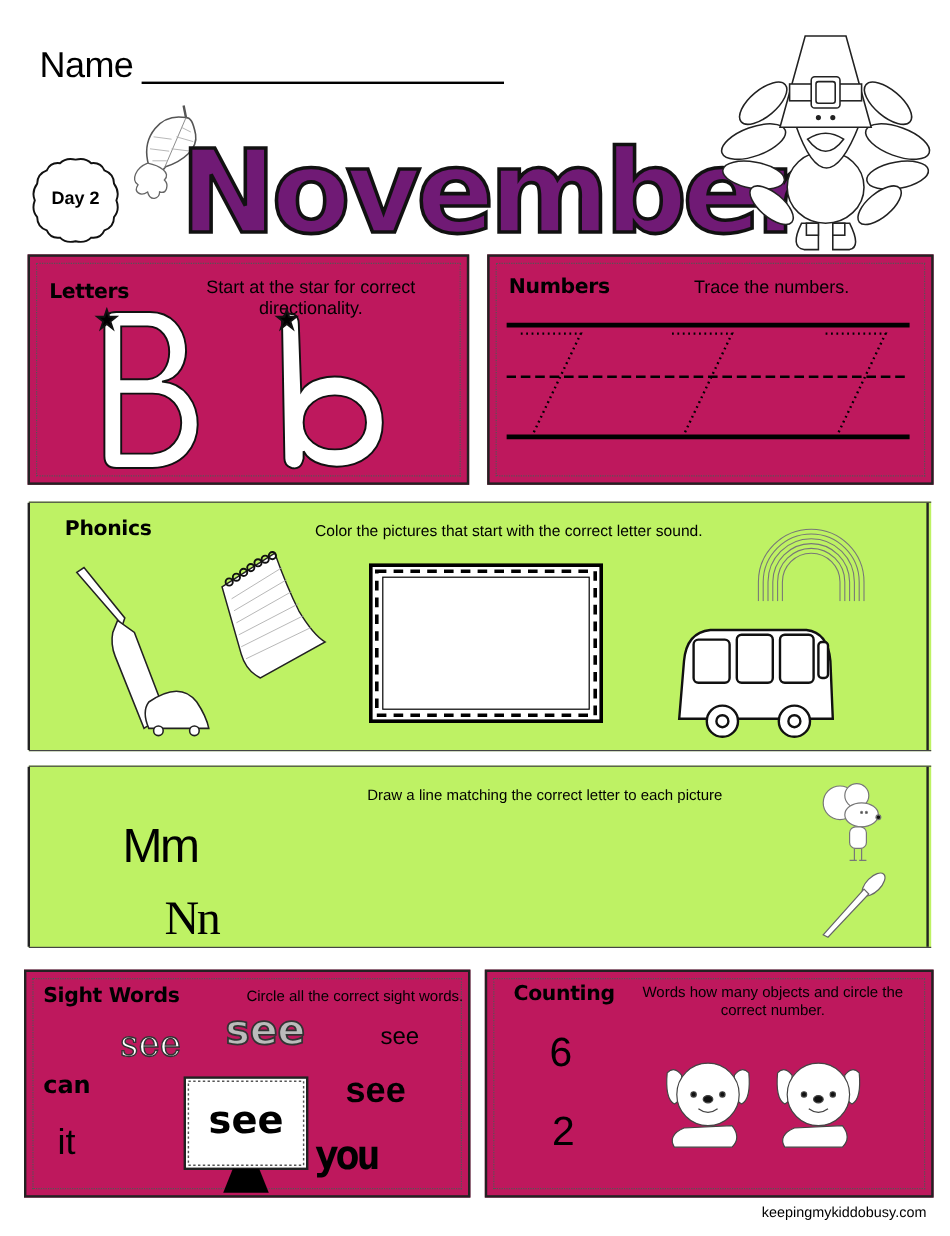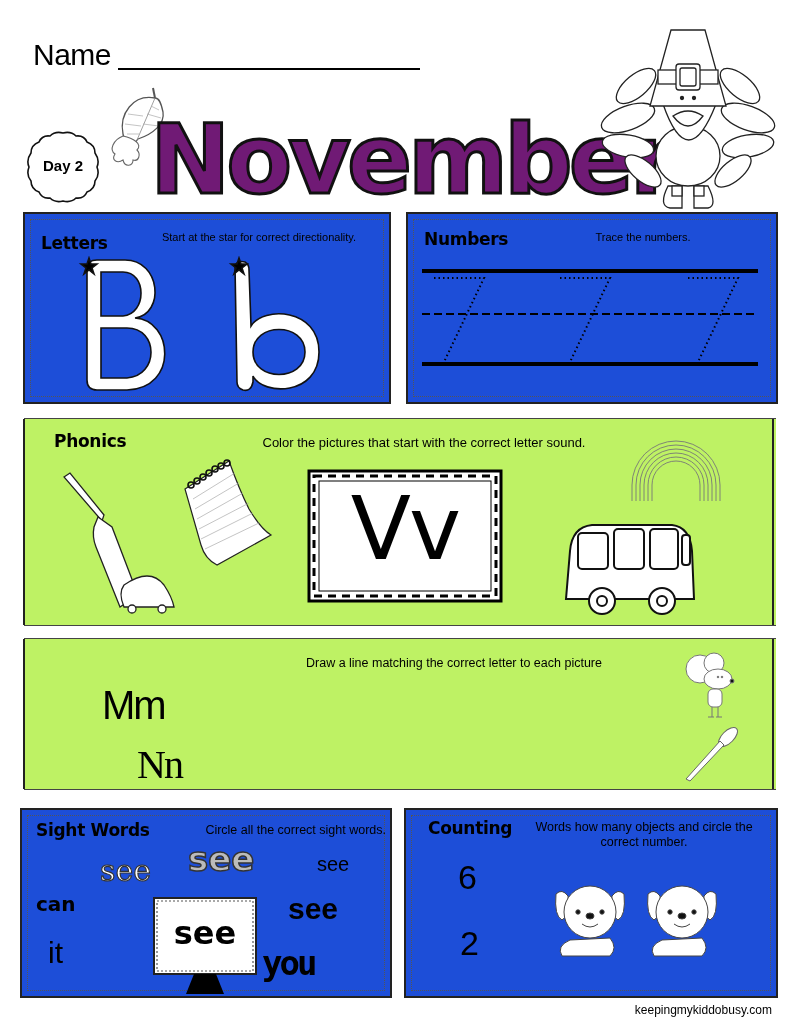--- a/index.html
+++ b/index.html
@@ -12,31 +12,31 @@
   .name-label { left: 33px; top: 38px; font-size: 30px; font-family: "Liberation Sans", sans-serif; letter-spacing: -0.5px; }
   .name-line { left: 118px; top: 68px; width: 302px; height: 2px; background: #000; }
 
   .day-badge { left: 26px; top: 130px; width: 74px; height: 74px; }
   .day-text { left: 26px; top: 157px; width: 74px; text-align: center; font-size: 15px; font-weight: bold; font-family: "Liberation Sans", sans-serif; }
 
   .title-word { left: 150px; top: 112px; font-size: 96px; font-weight: 900; font-family: "DejaVu Sans", sans-serif;
     color: #701a75; -webkit-text-stroke: 3px #111; letter-spacing: -4px; line-height: 1; }
 
   
-  .frame { position: absolute; border: 2px solid #222; background: #1d4ed8; }
+  .frame { position: absolute; border: 2px solid #222; background: #be185d; }
   .frame::before { content: ""; position: absolute; inset: 5px; border: 1.5px dotted #555; }
 
   
   .wframe { position: absolute; border-top: 1.5px solid #444; border-bottom: 1.5px solid #444; background: #bef264; }
   .wframe::before, .wframe::after { content: ""; position: absolute; top: 0; bottom: 0; width: 3px; border-left: 2px solid #222; }
   .wframe::before { left: -1px; }
   .wframe::after { right: -1px; }
 
   .sec-title { position: absolute; font-weight: bold; font-size: 17px; font-family: "DejaVu Sans", sans-serif; letter-spacing: -0.3px; }
-  .sec-instr { position: absolute; font-size: 11px; font-family: "Liberation Sans", sans-serif; text-align: center; line-height: 1.2; }
+  .sec-instr { position: absolute; font-size: 15px; font-family: "Liberation Sans", sans-serif; text-align: center; line-height: 1.2; }
 
   .sw { position: absolute; line-height: 1; }
 
   .footer { right: 20px; top: 1003px; font-size: 12px; font-family: "Liberation Sans", sans-serif; }
 </style>
 </head>
 <body>
 
 <div class="abs name-label">Name</div>
 <div class="abs name-line"></div>
@@ -141,21 +141,20 @@
         <circle cx="42" cy="7" r="3"></circle>
         <circle cx="48" cy="4" r="3"></circle>
     </g>
   </svg>
 
   <svg class="abs" style="left:283px;top:50px;width:196px;height:134px" viewBox="0 0 196 134">
     <rect x="2" y="2" width="192" height="130" fill="#fff" stroke="#000" stroke-width="3"></rect>
     <rect x="7" y="7" width="182" height="120" fill="none" stroke="#000" stroke-width="3" stroke-dasharray="8,6"></rect>
     <rect x="12" y="12" width="172" height="110" fill="none" stroke="#000" stroke-width="1"></rect>
   </svg>
-  <div class="abs" style="left:283px;top:66px;width:196px;text-align:center;font-family:'DejaVu Sans',sans-serif;font-size:88px;line-height:1;letter-spacing:-2px;">Vv</div>
 
   <svg class="abs" style="left:606px;top:20px;width:92px;height:62px" viewBox="0 0 92 62" fill="none" stroke="#777" stroke-width="0.9">
     <path d="M2 62 L2 46 A44 44 0 0 1 90 46 L90 62"></path>
     <path d="M6 62 L6 46 A40 40 0 0 1 86 46 L86 62"></path>
     <path d="M10 62 L10 46 A36 36 0 0 1 82 46 L82 62"></path>
     <path d="M14 62 L14 46 A32 32 0 0 1 78 46 L78 62"></path>
     <path d="M18 62 L18 46 A28 28 0 0 1 74 46 L74 62"></path>
     <path d="M22 62 L22 46 A24 24 0 0 1 70 46 L70 62"></path>
   </svg>
 

